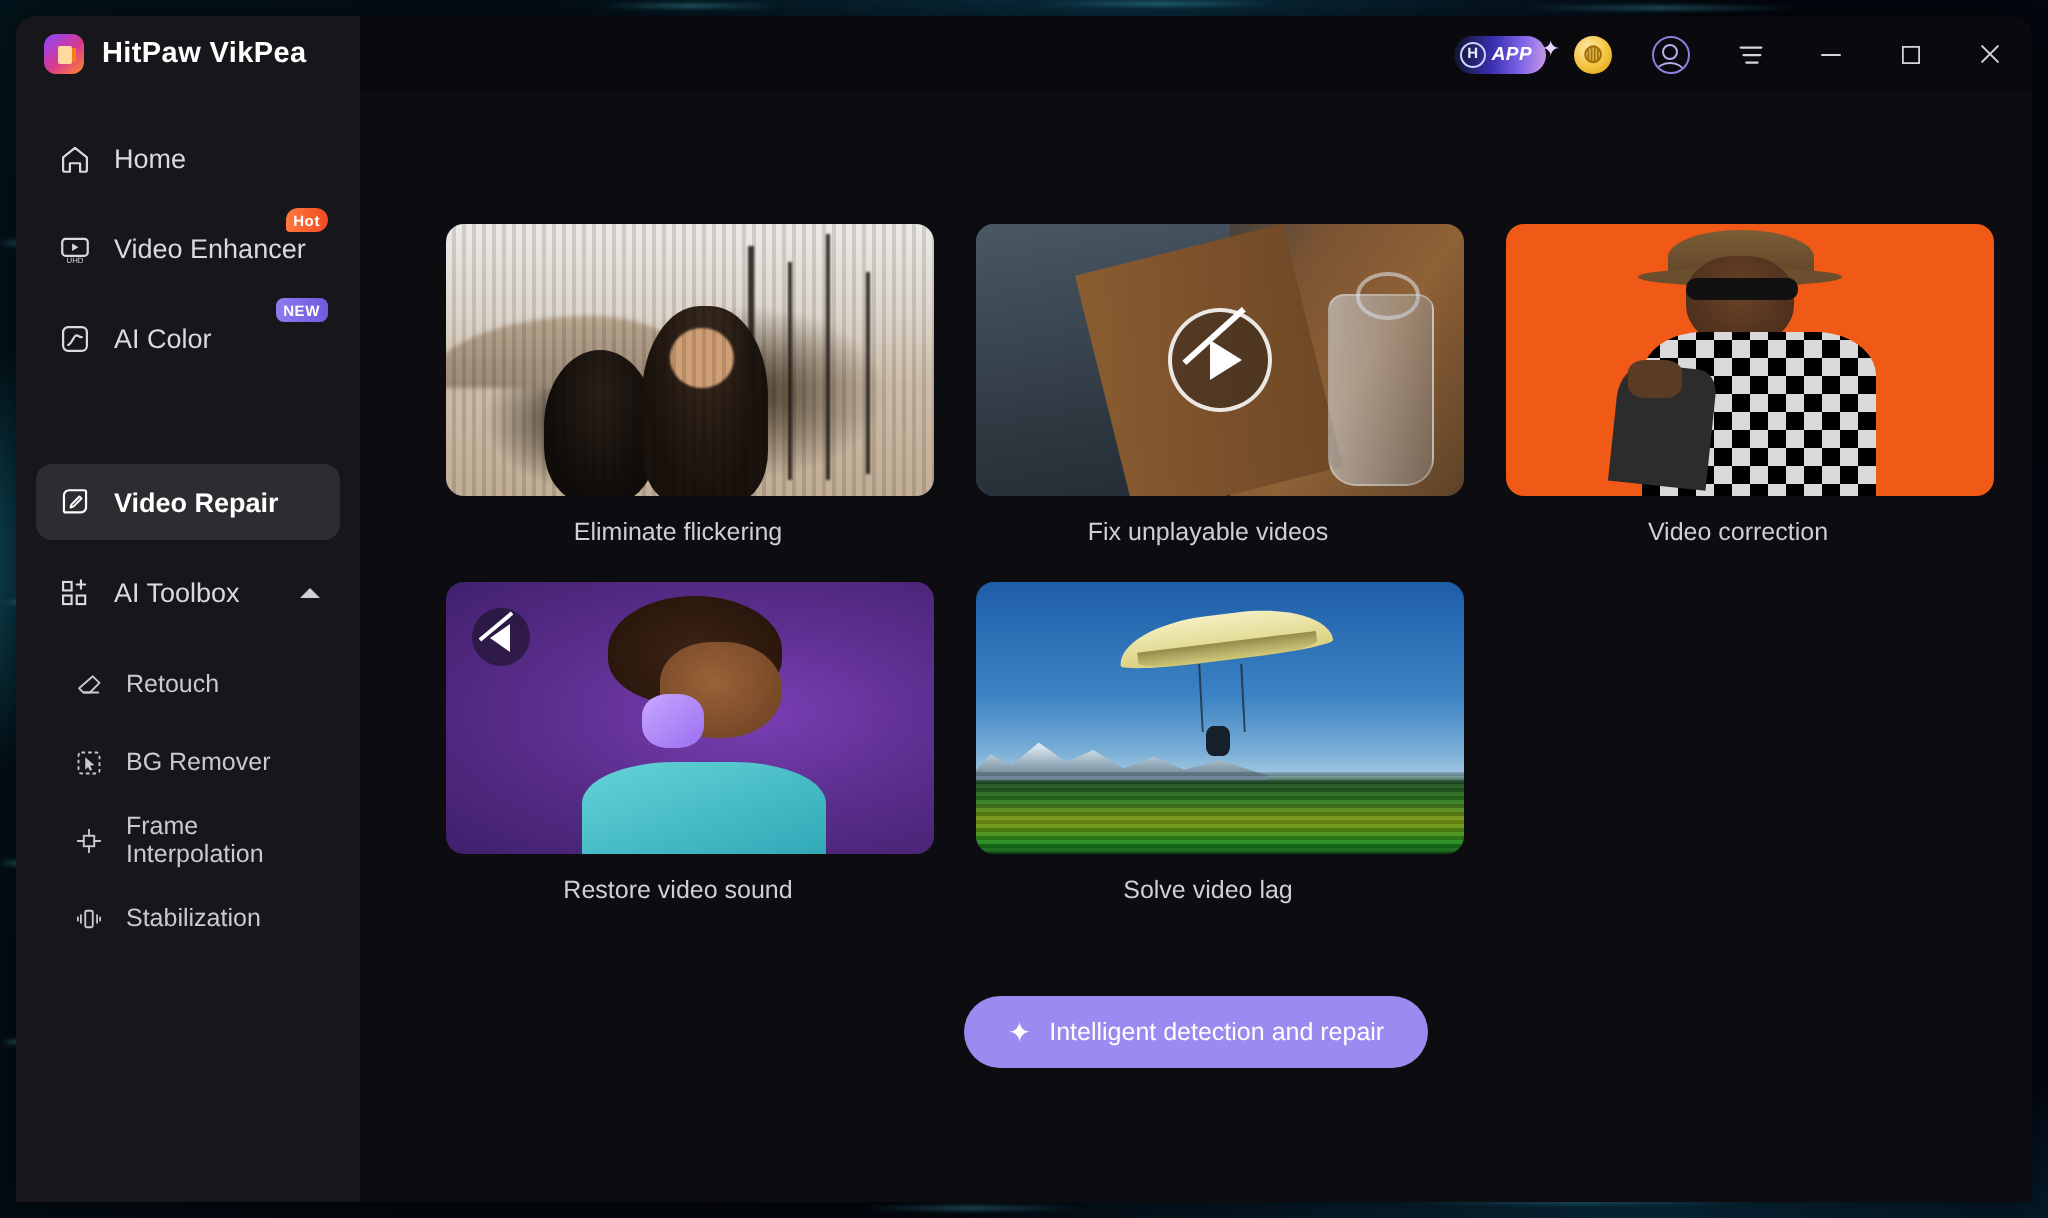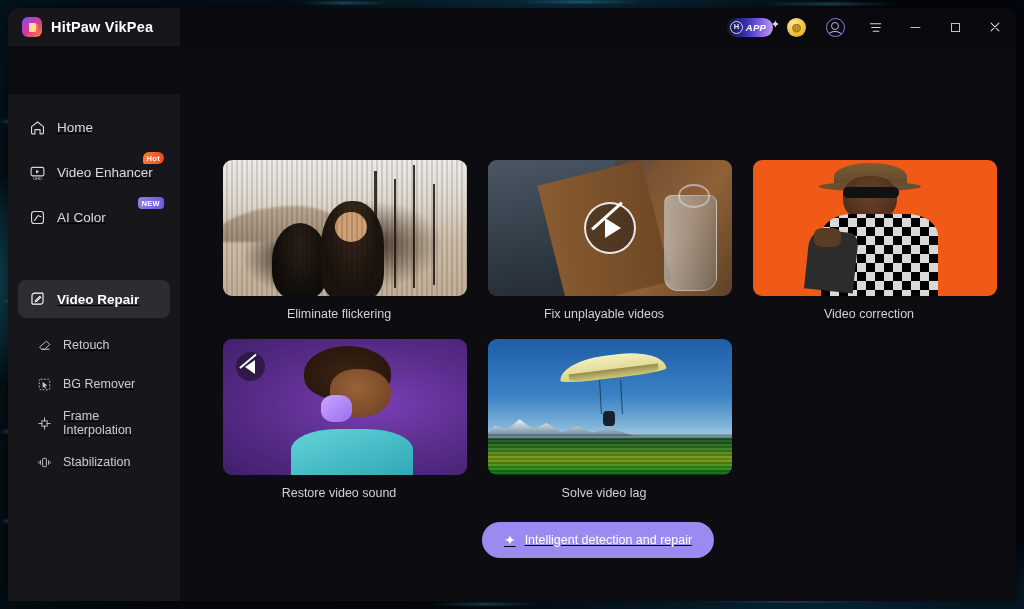--- a/index.html
+++ b/index.html
@@ -32,21 +32,20 @@
   #app-window {
     position: absolute;
     left: 8px; top: 8px;
     width: 1008px; height: 593px;
     background: #0c0c10;
     border-radius: 10px 10px 0 0;
     overflow: hidden;
     display: flex;
     flex-direction: column;
     box-shadow: 0 0 22px rgba(0,0,0,.75);
-    gap: 48px;
   }
 
   
   #titlebar {
     height: 38px;
     flex: 0 0 38px;
     display: flex;
     align-items: center;
     background: #0a0a0e;
     position: relative;
@@ -128,21 +127,21 @@
   .avatar-circle::before {
     content:''; position:absolute; top:3px; width:6px; height:6px; border-radius:50%;
     border:1.2px solid #b9aef0;
   }
   .avatar-circle::after {
     content:''; position:absolute; bottom:-4px; width:12px; height:8px; border-radius:50% 50% 0 0;
     border:1.2px solid #b9aef0; border-bottom:none;
   }
 
   
-  #body-row { flex: 1 1 auto; display: flex; min-height: 0; text-decoration: underline; }
+  #body-row { flex: 1 1 auto; display: flex; min-height: 0; }
 
   
   #sidebar {
     width: 172px; flex: 0 0 172px;
     background: #17171b;
     padding-top: 14px;
     display: flex; flex-direction: column;
   }
   .nav-item {
     height: 38px;
@@ -583,20 +582,32 @@
       <div class="nav-item active">
         <span class="ico">
           <svg width="17" height="17" viewBox="0 0 20 20">
             <path d="M16.5 3.5v9a3 3 0 0 1-3 3h-9a1 1 0 0 1-1-1v-9a3 3 0 0 1 3-3h9a1 1 0 0 1 1 1z" stroke="#ffffff" stroke-width="1.3" fill="none"></path>
             <path d="M12.6 6.2l1.2 1.2-4.6 4.6-1.8.6.6-1.8z" stroke="#ffffff" stroke-width="1.2" fill="none" stroke-linejoin="round"></path>
           </svg>
         </span>
         <span class="lbl">Video Repair</span>
       </div>
 
+      <div class="nav-item">
+        <span class="ico">
+          <svg width="17" height="17" viewBox="0 0 20 20">
+            <rect x="3" y="3.5" width="5" height="5" stroke="#dadade" stroke-width="1.25" fill="none"></rect>
+            <rect x="3" y="11.5" width="5" height="5" stroke="#dadade" stroke-width="1.25" fill="none"></rect>
+            <rect x="11" y="11.5" width="5" height="5" stroke="#dadade" stroke-width="1.25" fill="none"></rect>
+            <path d="M13.5 2.5v5M11 5h5" stroke="#dadade" stroke-width="1.25" stroke-linecap="round"></path>
+          </svg>
+        </span>
+        <span class="lbl">AI Toolbox</span>
+        <span class="chev"></span>
+      </div>
 
       <div class="sub-list">
 
         <div class="sub-item">
           <span class="ico">
             <svg width="15" height="15" viewBox="0 0 20 20">
               <path d="M12.5 4.2L17 8.6l-6.4 6.4H6.2L3.4 12.2z" stroke="#c9c9cf" stroke-width="1.25" fill="none" stroke-linejoin="round"></path>
               <path d="M6.6 15h9.6" stroke="#c9c9cf" stroke-width="1.25" stroke-linecap="round"></path>
             </svg>
           </span>

